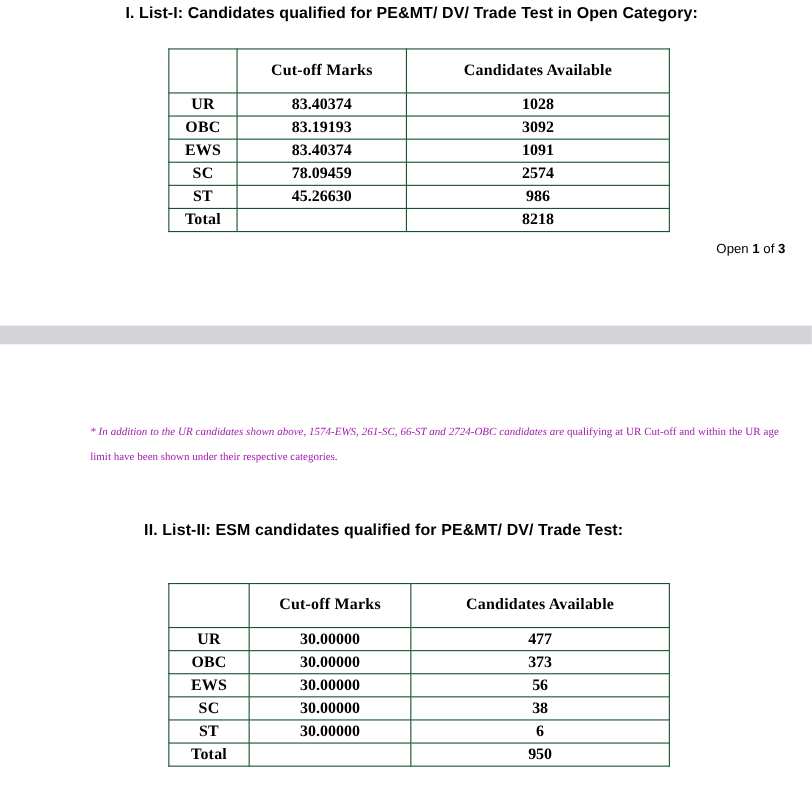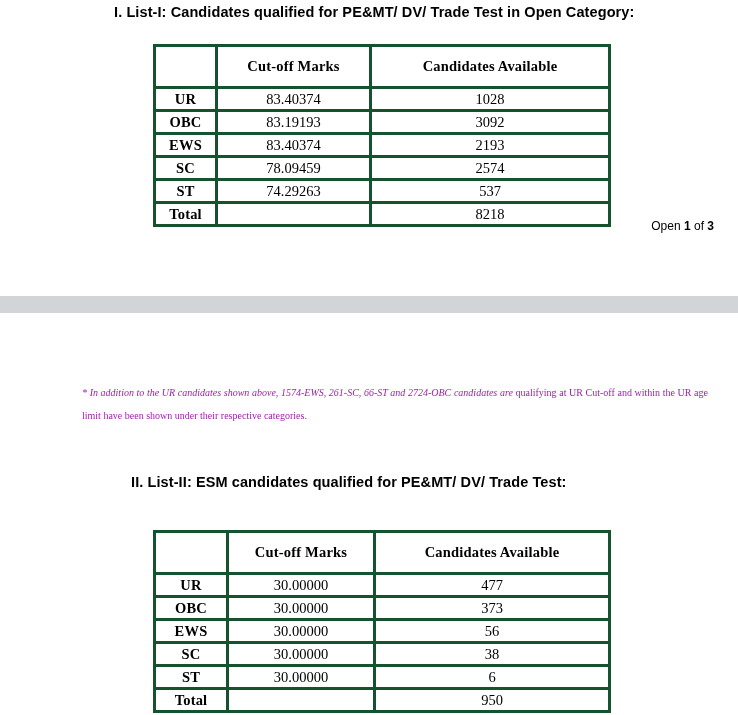--- a/index.html
+++ b/index.html
@@ -45,21 +45,21 @@
 
   
   table.data-table {
     position: absolute;
     border-collapse: collapse;
     background: #fff;
     table-layout: fixed;
   }
   table.data-table td,
   table.data-table th {
-    border: 3px solid #14532d;
+    border: 1px solid #14532d;
     padding: 0;
     text-align: center;
     vertical-align: middle;
     font-size: 14.5px;
     font-family: "Liberation Serif", "DejaVu Serif", serif;
   }
   table.data-table thead th {
     font-weight: bold;
     height: 39px;
     font-size: 14.5px;
@@ -68,21 +68,21 @@
   table.data-table tbody td {
     height: 20px;
     line-height: 20px;
     margin-top: 42px;
   }
   table.data-table tbody td.cat {
     font-weight: bold;
     letter-spacing: 0.2px;
   }
   table.data-table tbody td.num {
-    font-weight: normal;
+    font-weight: bold;
   }
 
   
   #table-list-i {
     left: 153px;
     top: 44px;
     width: 455px;
   }
   #table-list-i col.c-cat   { width: 62px; }
   #table-list-i col.c-cut   { width: 154px; }
@@ -166,31 +166,31 @@
         <td class="num">1028</td>
       </tr>
       <tr>
         <td class="cat">OBC</td>
         <td class="num">83.19193</td>
         <td class="num">3092</td>
       </tr>
       <tr>
         <td class="cat">EWS</td>
         <td class="num">83.40374</td>
-        <td class="num">2193</td>
+        <td class="num">1091</td>
       </tr>
       <tr>
         <td class="cat">SC</td>
         <td class="num">78.09459</td>
         <td class="num">2574</td>
       </tr>
       <tr>
         <td class="cat">ST</td>
-        <td class="num">74.29263</td>
-        <td class="num">537</td>
+        <td class="num">45.26630</td>
+        <td class="num">986</td>
       </tr>
       <tr>
         <td class="cat">Total</td>
         <td class="num"></td>
         <td class="num">8218</td>
       </tr>
     </tbody>
   </table>
 
   <div class="page-footer">

